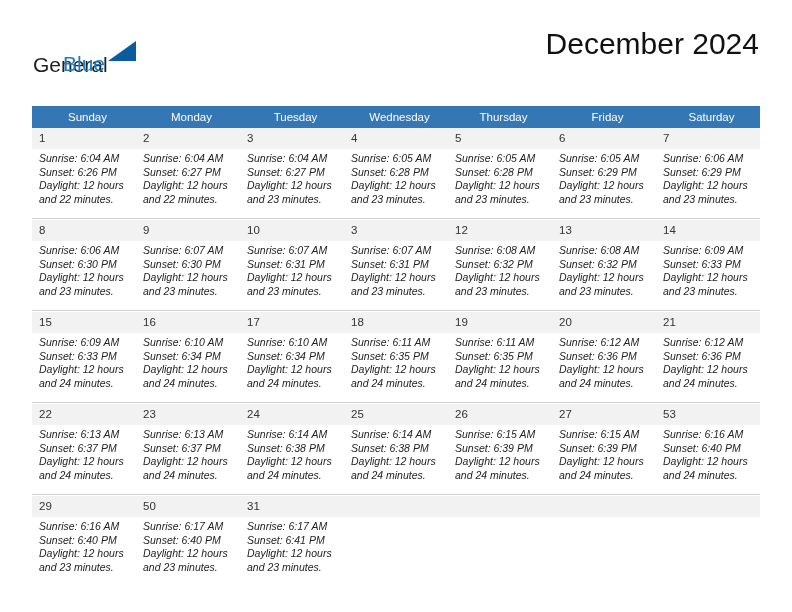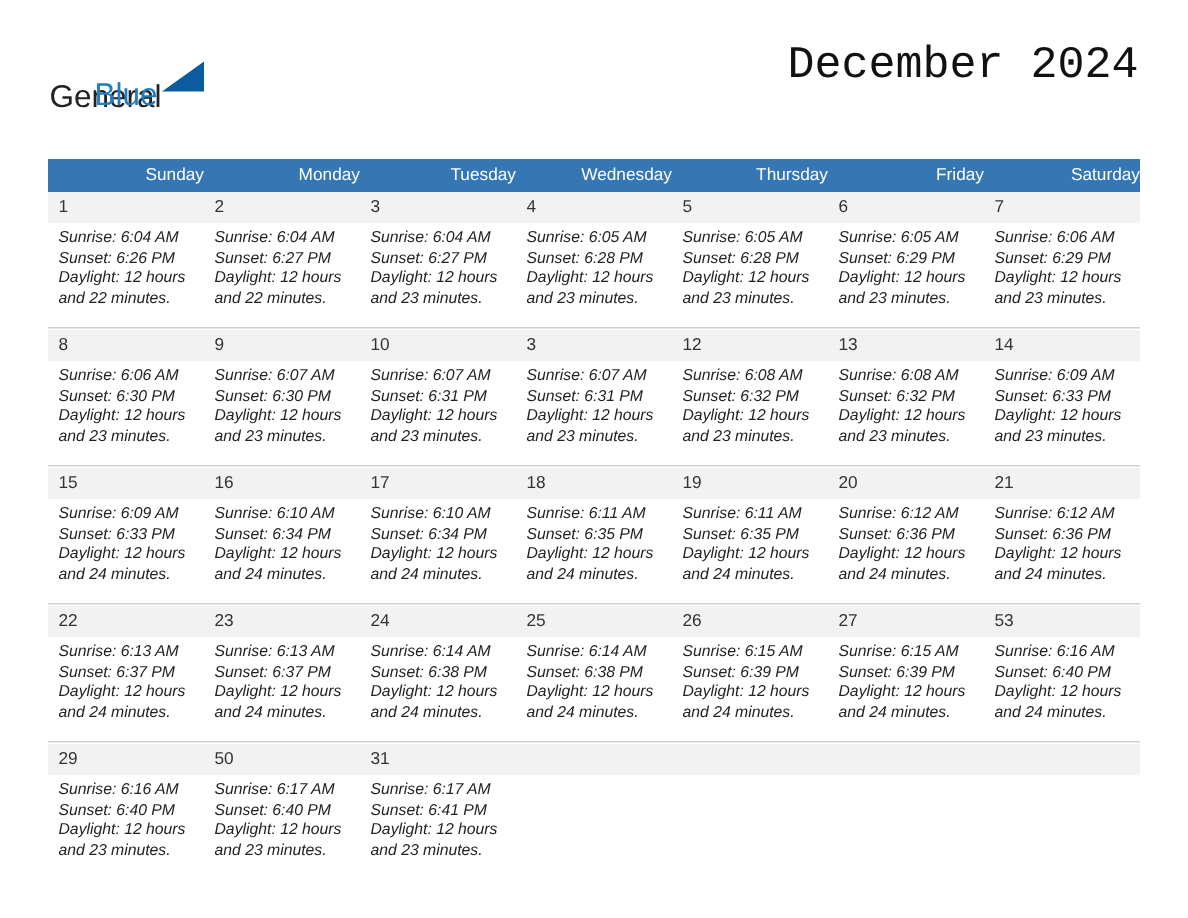--- a/index.html
+++ b/index.html
@@ -62,21 +62,20 @@
     height: 0;
     border-left: 28px solid transparent;
     border-bottom: 20px solid #0b5c9e;
   }
 
   .title-block {
     position: absolute;
     right: 33px;
     top: 27px;
     text-align: right;
-    font-family: Liberation Mono, monospace;
   }
   .cal-title {
     font-size: 30px;
     color: #111111;
     line-height: 34px;
     white-space: nowrap;
   }
   .cal-subtitle {
     font-size: 15px;
     color: #111111;
@@ -92,21 +91,21 @@
     top: 106px;
     width: 728px;
     border-collapse: collapse;
     table-layout: fixed;
   }
   .calendar th {
     background: #3576b5;
     color: #ffffff;
     font-size: 11.5px;
     font-weight: normal;
-    text-align: right;
+    text-align: center;
     padding: 5px 0 5px 7px;
     height: 12px;
     border: none;
   }
   .calendar td {
     vertical-align: top;
     padding: 0;
     border: none;
     width: 104px;
   }

